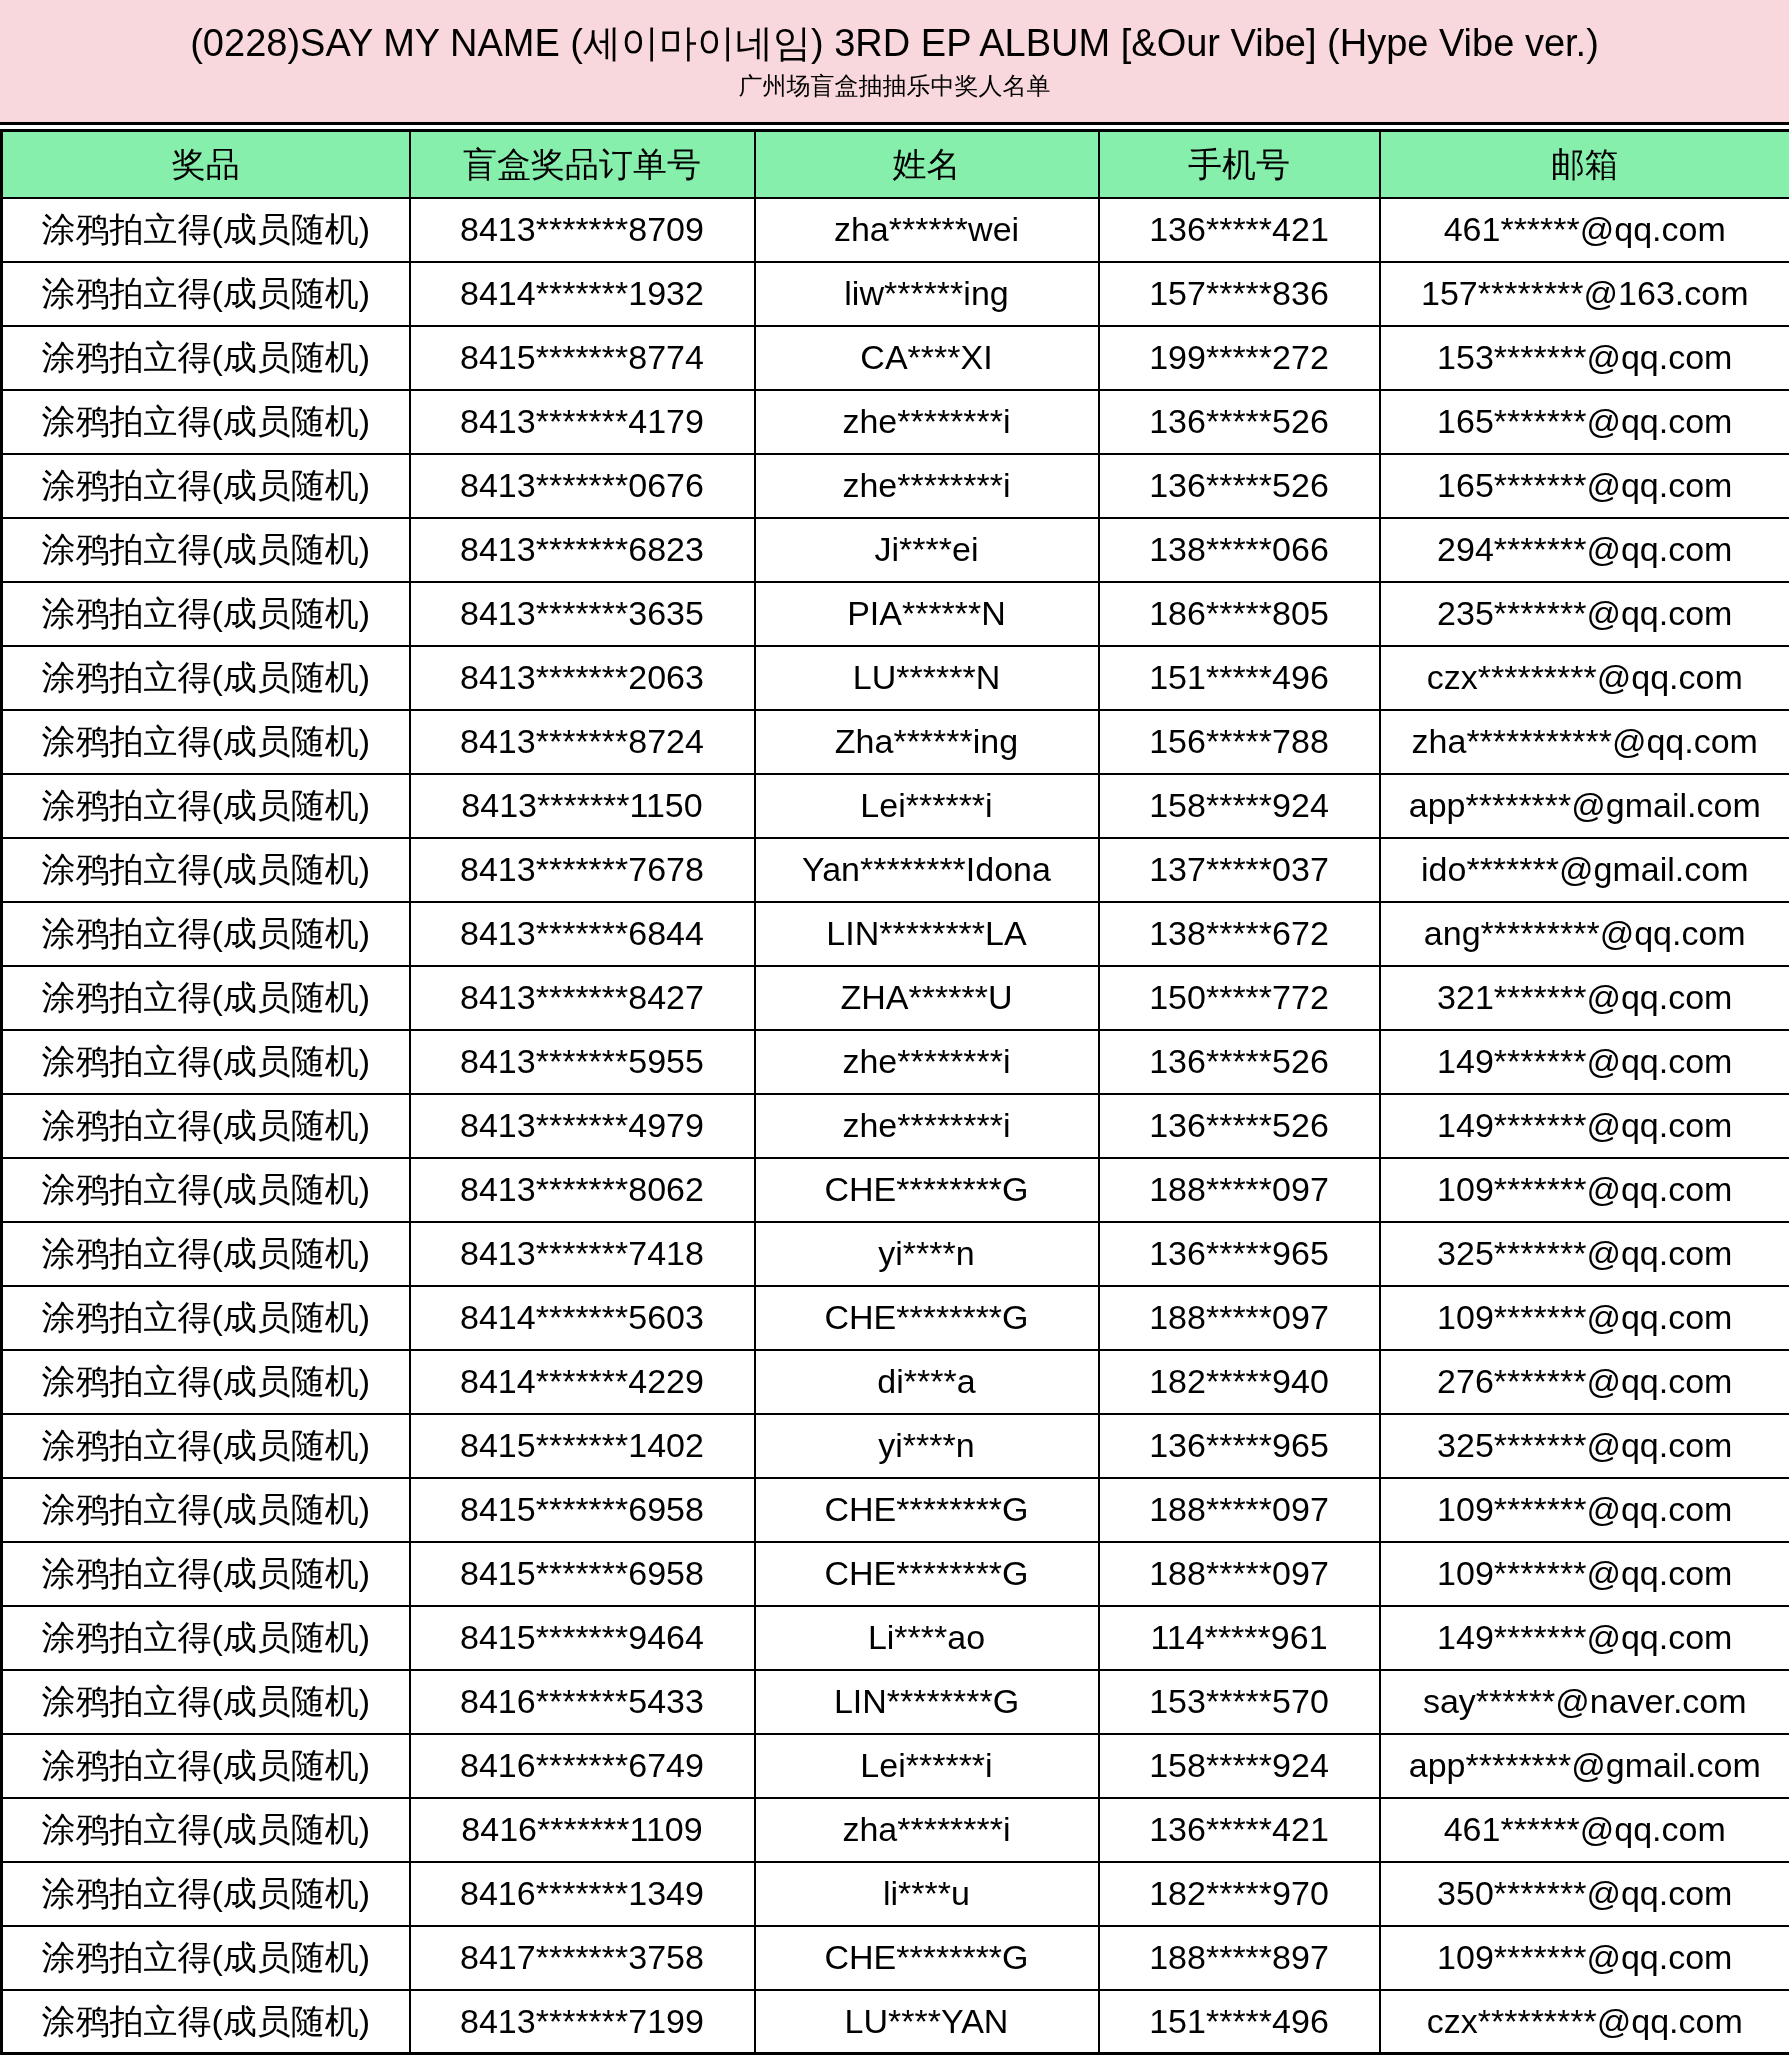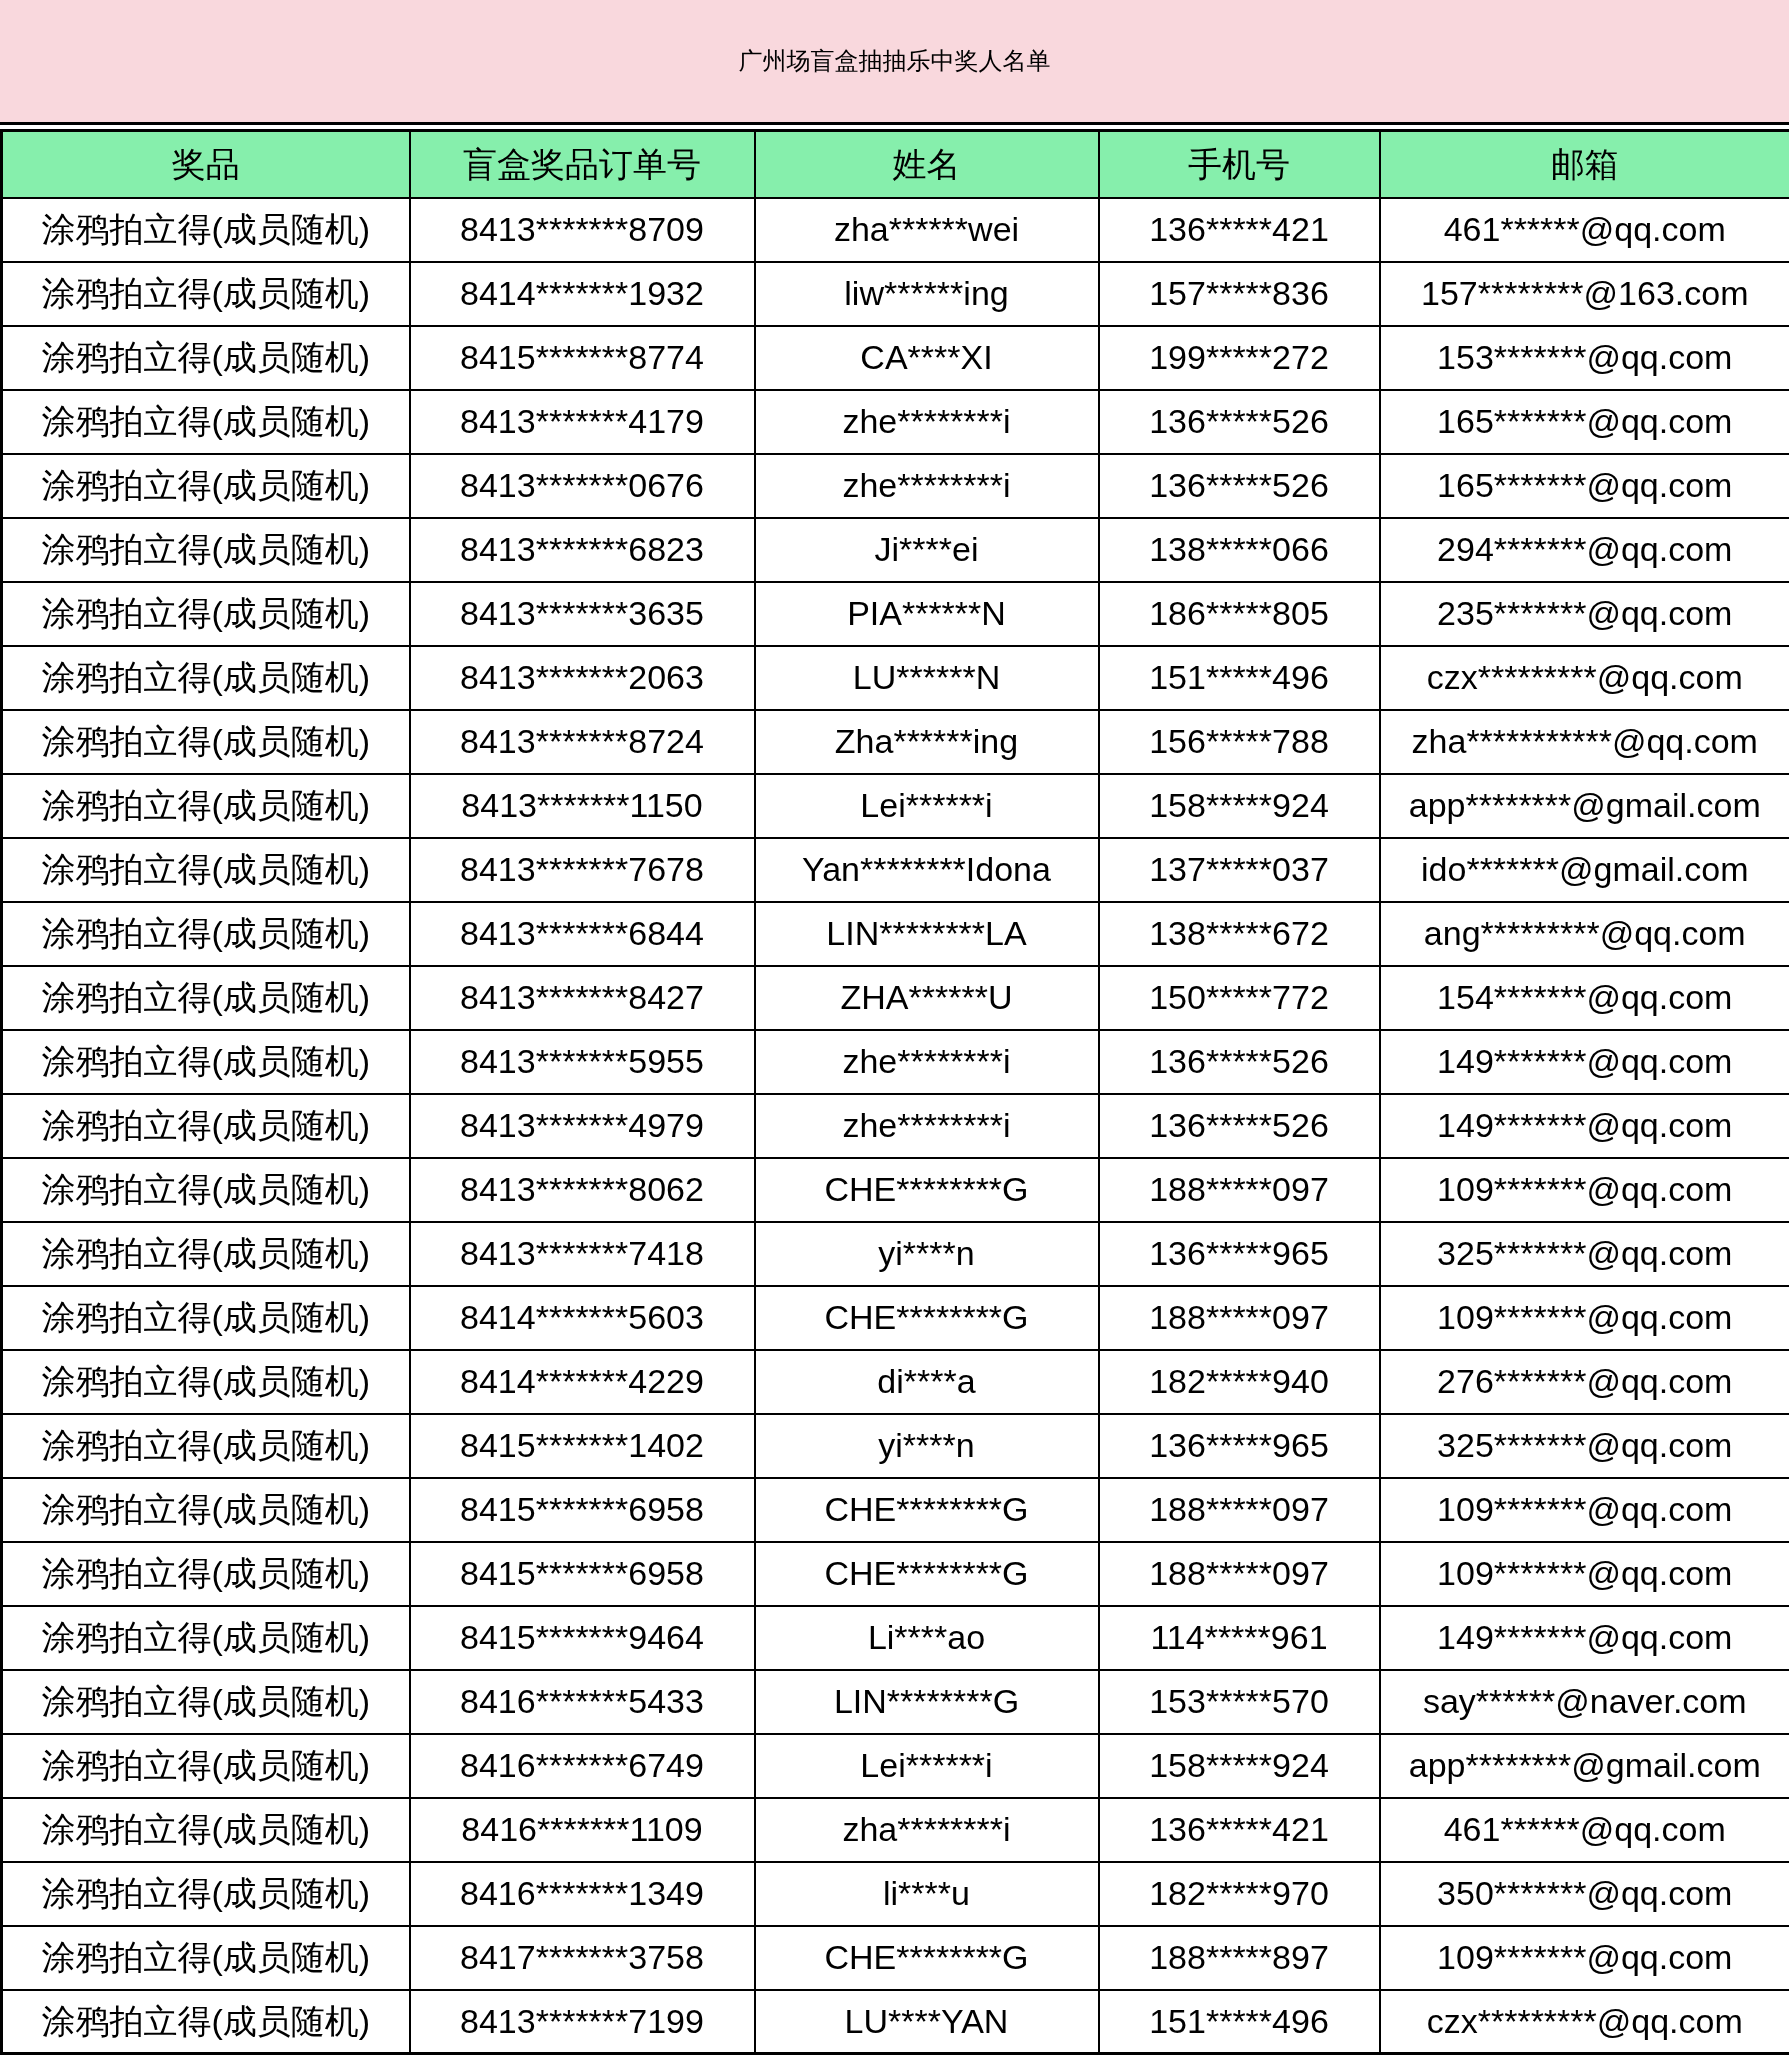--- a/index.html
+++ b/index.html
@@ -67,20 +67,21 @@
   table.winners tr:last-child td { border-bottom-width: 3.4px; }
   table.winners th:first-child, table.winners td:first-child { border-left-width: 3.4px; }
   table.winners th:last-child, table.winners td:last-child { border-right-width: 3.4px; }
 </style>
 </head>
 <body>
 
 <div class="page">
 
   <div class="title-block">
+    <div class="title-line1">(0228)SAY MY NAME (세이마이네임) 3RD EP ALBUM [&amp;Our Vibe] (Hype Vibe ver.)</div>
     <div class="title-line2">广州场盲盒抽抽乐中奖人名单</div>
   </div>
 
   <div class="spacer"></div>
 
   <table class="winners">
     <colgroup>
       <col style="width:408px">
       <col style="width:345px">
       <col style="width:344px">
@@ -179,21 +180,21 @@
           <td>8413*******6844</td>
           <td>LIN********LA</td>
           <td>138*****672</td>
           <td>ang*********@qq.com</td>
         </tr>
         <tr>
           <td>涂鸦拍立得(成员随机)</td>
           <td>8413*******8427</td>
           <td>ZHA******U</td>
           <td>150*****772</td>
-          <td>154*******@qq.com</td>
+          <td>321*******@qq.com</td>
         </tr>
         <tr>
           <td>涂鸦拍立得(成员随机)</td>
           <td>8413*******5955</td>
           <td>zhe********i</td>
           <td>136*****526</td>
           <td>149*******@qq.com</td>
         </tr>
         <tr>
           <td>涂鸦拍立得(成员随机)</td>

